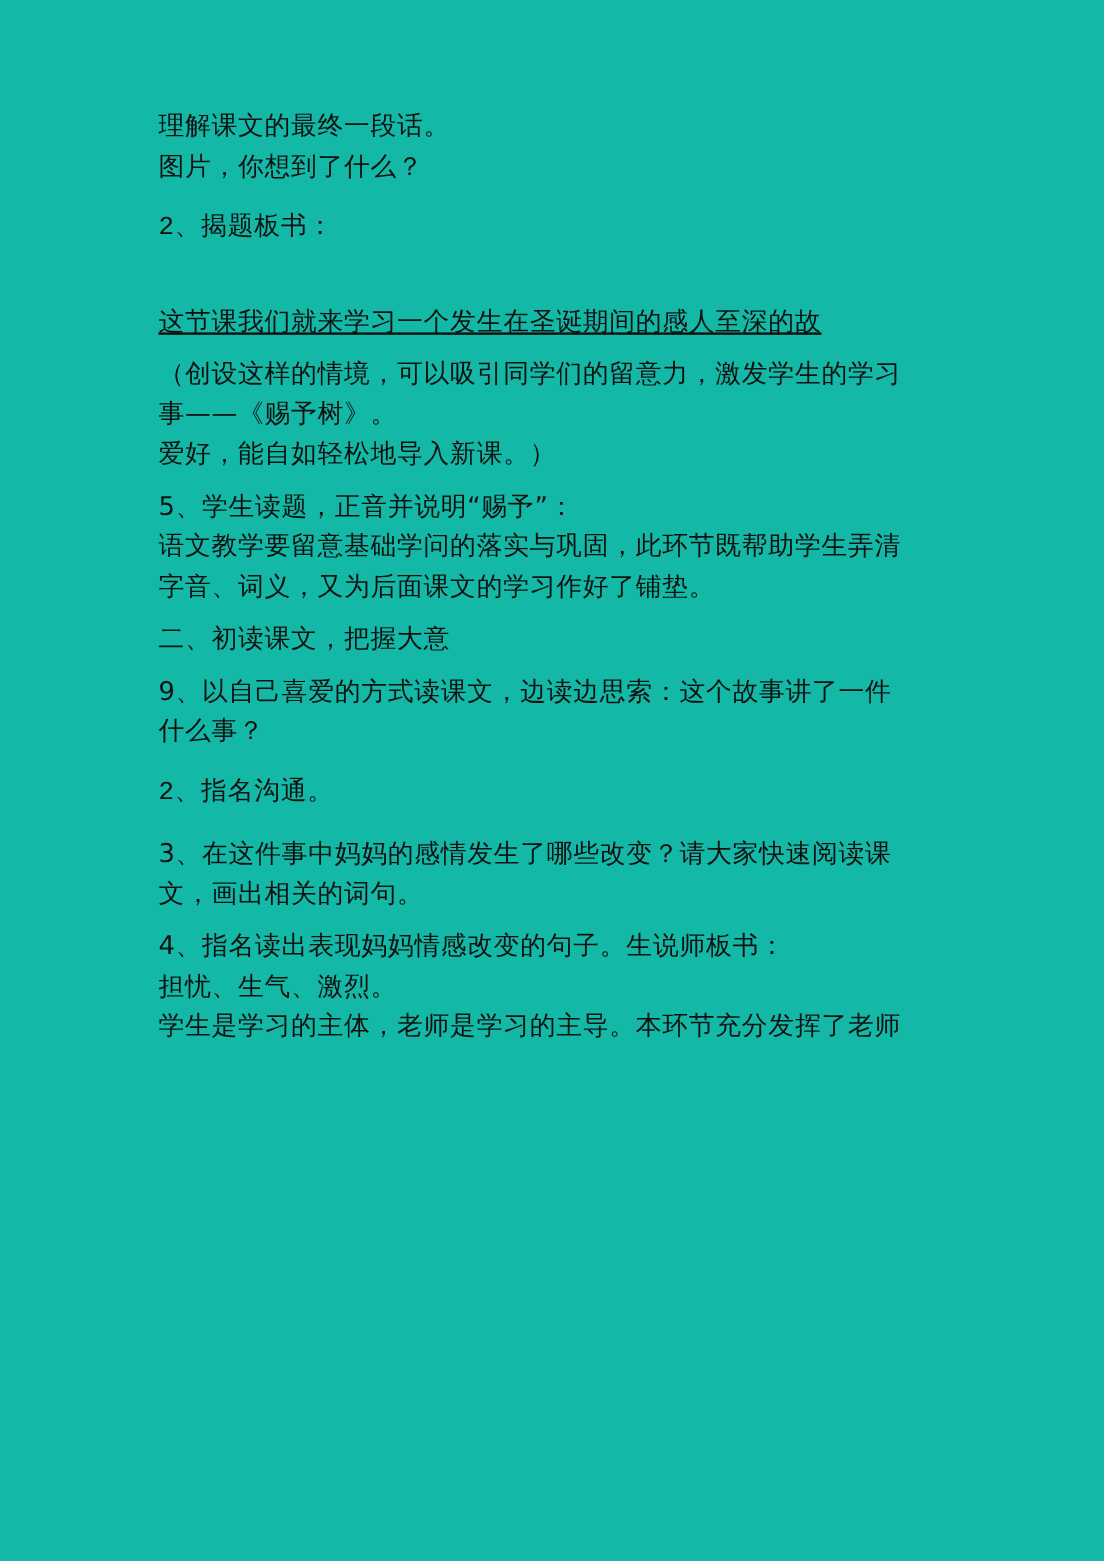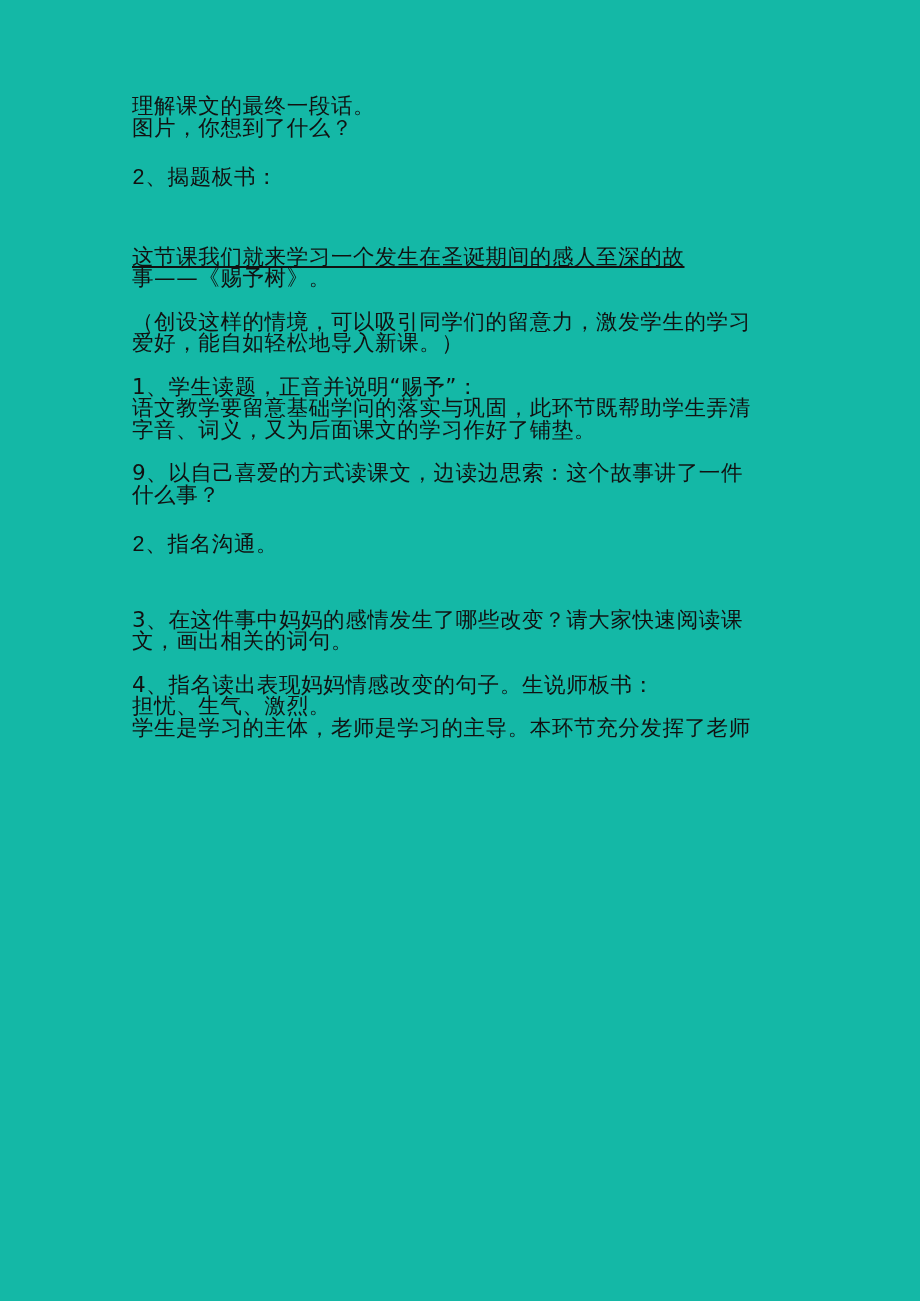--- a/index.html
+++ b/index.html
@@ -29,40 +29,41 @@
   }
   .para {
     margin: 0;
     font-size: 21.5px;
     letter-spacing: 0.6px;
     white-space: normal;
   }
   
   .gap-sm { margin-top: 22px; }
   .gap-md { margin-top: 30px; font-family: Liberation Mono, monospace; }
-  .gap-lg { margin-top: 52px; }
+  .gap-lg { margin-top: 29px; }
   .gap-xl { margin-top: 56px; text-decoration: underline; }
-  .tight { margin-top: 0; }
+  .tight { margin-top: 12px; }
 </style>
 </head>
 <body>
 
 <div class="page">
   <div class="doc-body">
 
     <p class="para">理解课文的最终一段话。</p>
     <p class="para tight">图片，你想到了什么？</p>
     <p class="para gap-md">2、揭题板书：</p>
     <p class="para gap-xl">这节课我们就来学习一个发生在圣诞期间的感人至深的故</p>
+    <p class="para gap-sm">（创设这样的情境，可以吸引同学们的留意力，激发学生的学习</p>
     <p class="para tight">事——《赐予树》。</p>
-    <p class="para gap-sm">（创设这样的情境，可以吸引同学们的留意力，激发学生的学习</p>
     <p class="para tight">爱好，能自如轻松地导入新课。）</p>
-    <p class="para gap-sm">1、学生读题，正音并说明“赐予”：</p>
+    <p class="para gap-sm">5、学生读题，正音并说明“赐予”：</p>
     <p class="para tight">语文教学要留意基础学问的落实与巩固，此环节既帮助学生弄清</p>
     <p class="para tight">字音、词义，又为后面课文的学习作好了铺垫。</p>
+    <p class="para gap-sm">二、初读课文，把握大意</p>
     <p class="para gap-sm">9、以自己喜爱的方式读课文，边读边思索：这个故事讲了一件</p>
     <p class="para tight">什么事？</p>
     <p class="para gap-md">2、指名沟通。</p>
     <p class="para gap-lg">3、在这件事中妈妈的感情发生了哪些改变？请大家快速阅读课</p>
     <p class="para tight">文，画出相关的词句。</p>
     <p class="para gap-sm">4、指名读出表现妈妈情感改变的句子。生说师板书：</p>
     <p class="para tight">担忧、生气、激烈。</p>
     <p class="para tight">学生是学习的主体，老师是学习的主导。本环节充分发挥了老师</p>
 
   </div>

